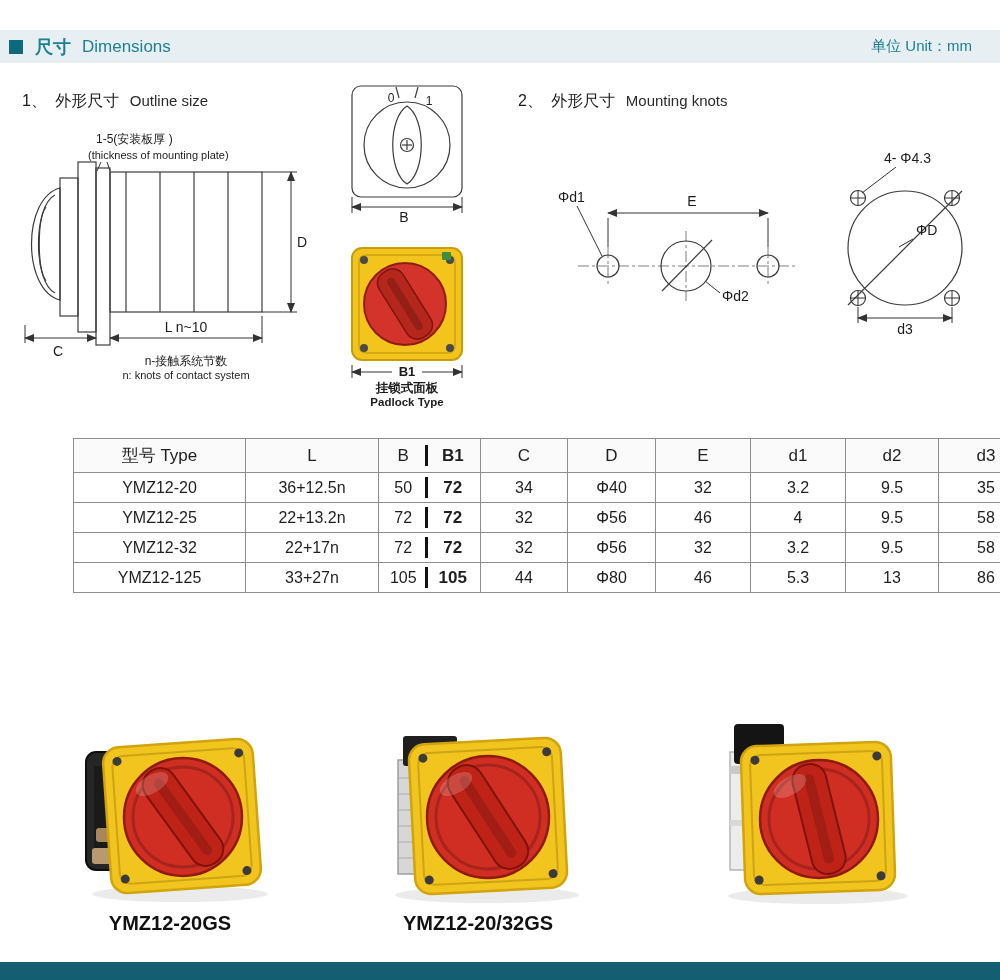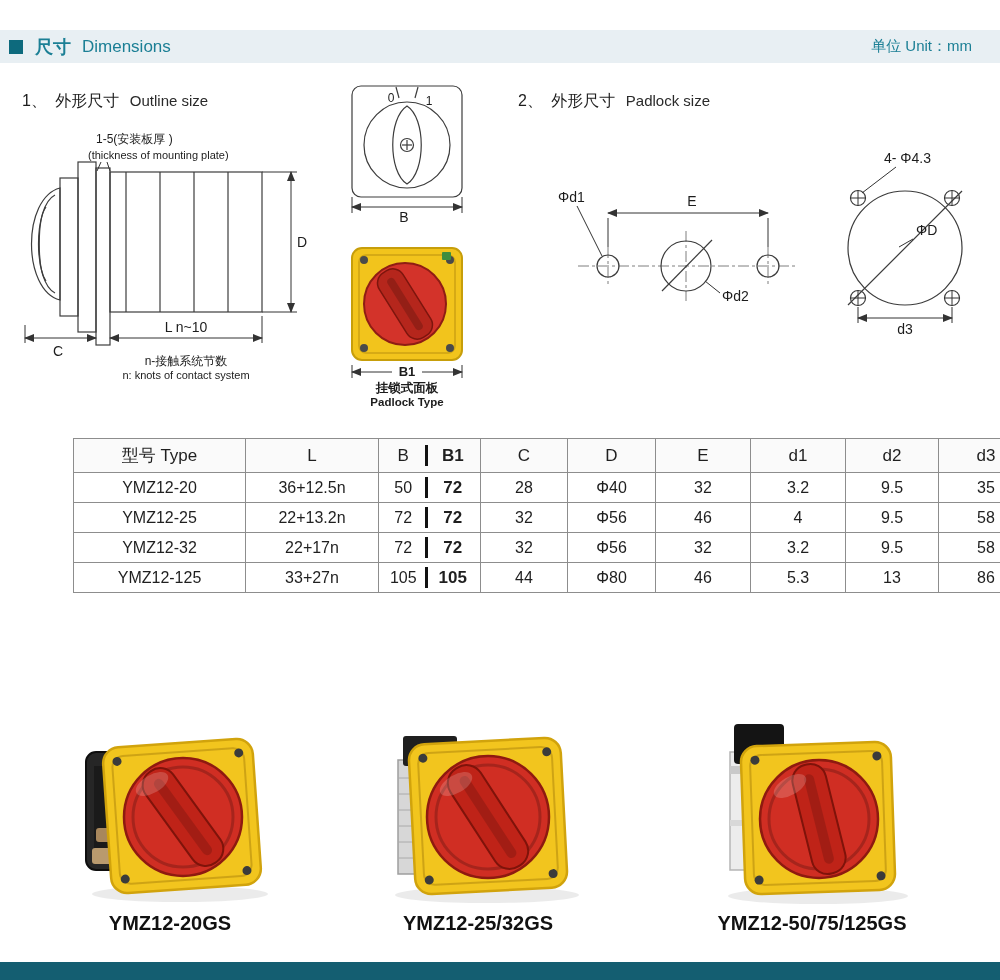--- a/index.html
+++ b/index.html
@@ -195,21 +195,21 @@
   </svg>
 
   <div class="sec" style="left:22px">
     <span class="num">1、</span>
     <span class="cn">外形尺寸</span>
     <span class="en">Outline size</span>
   </div>
   <div class="sec" style="left:518px">
     <span class="num">2、</span>
     <span class="cn">外形尺寸</span>
-    <span class="en">Padlock size</span>
+    <span class="en">Mounting knots</span>
   </div>
 
   <table class="spec">
     <colgroup>
       <col style="width:172px">
         <col style="width:133px">
         <col style="width:102px">
         <col style="width:87px">
       <col style="width:88px">
         <col style="width:95px">
@@ -240,21 +240,21 @@
       <tr>
         <td>YMZ12-20</td>
         <td>36+12.5n</td>
         <td>
             <div class="bb">
               <span class="bv">50</span>
               <span class="sep"></span>
               <span class="b1v">72</span>
             </div>
           </td>
-        <td>28</td>
+        <td>34</td>
         <td>Φ40</td>
         <td>32</td>
         <td>3.2</td>
         <td>9.5</td>
         <td>35</td>
       </tr>
       <tr>
         <td>YMZ12-25</td>
         <td>22+13.2n</td>
         <td>
@@ -378,17 +378,16 @@
       <circle cx="819" cy="119" r="50" fill="none" stroke="rgba(0,0,0,0.2)" stroke-width="3"></circle>
       <g transform="translate(819,119) rotate(-14)">
         <rect x="-17" y="-56" width="34" height="112" rx="16" fill="#bf2318" stroke="#7f130a" stroke-width="2"></rect>
         <rect x="-5" y="-46" width="10" height="92" rx="5" fill="rgba(0,0,0,0.15)"></rect>
       </g>
       <ellipse cx="790" cy="86" rx="18" ry="9" fill="rgba(255,255,255,0.18)" transform="rotate(-30 790 86)"></ellipse>
     </g>
   </svg>
 
   <div class="plabel" style="left:170px">YMZ12-20GS</div>
-  <div class="plabel" style="left:478px">YMZ12-25/32GS</div>
-  <div class="plabel" style="left:812px">YMZ12-50/75/125GS</div>
+  <div class="plabel" style="left:478px">YMZ12-20/32GS</div>
 
   <div class="footer-bar"></div>
 </div>
 
 </body></html>

